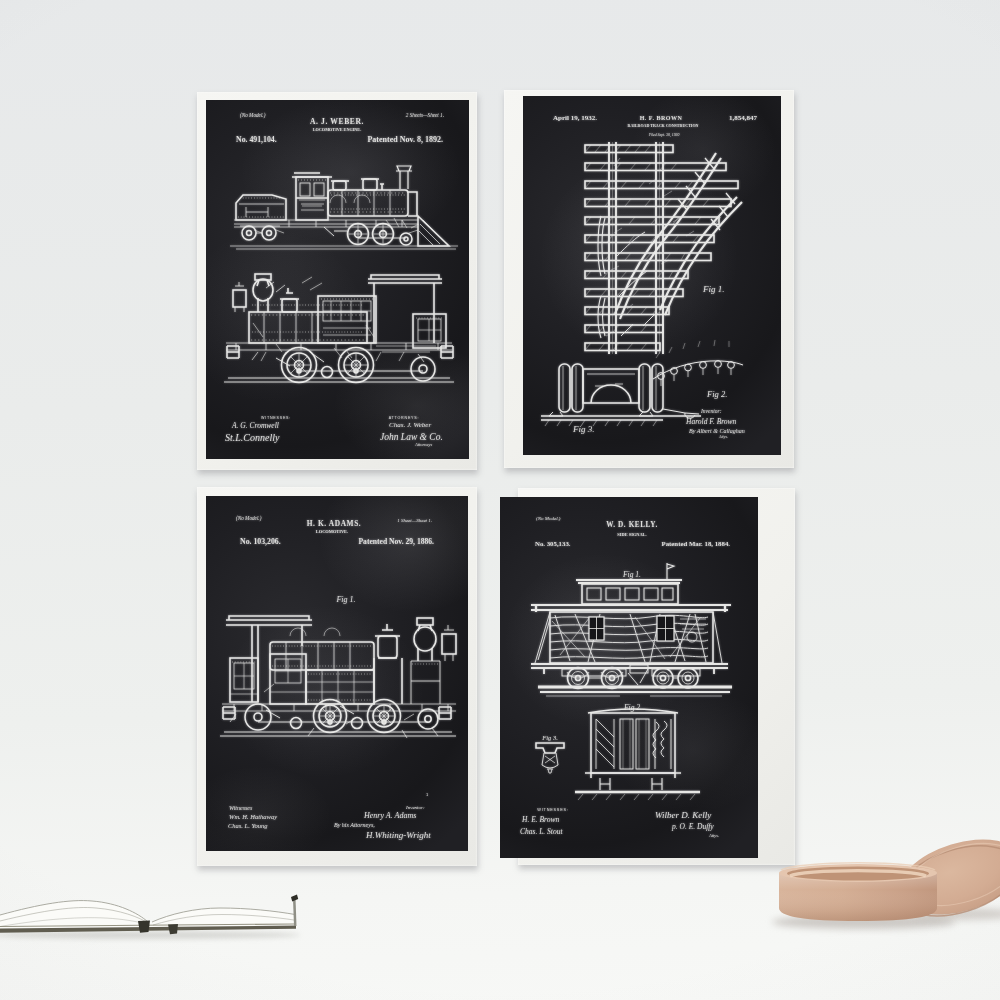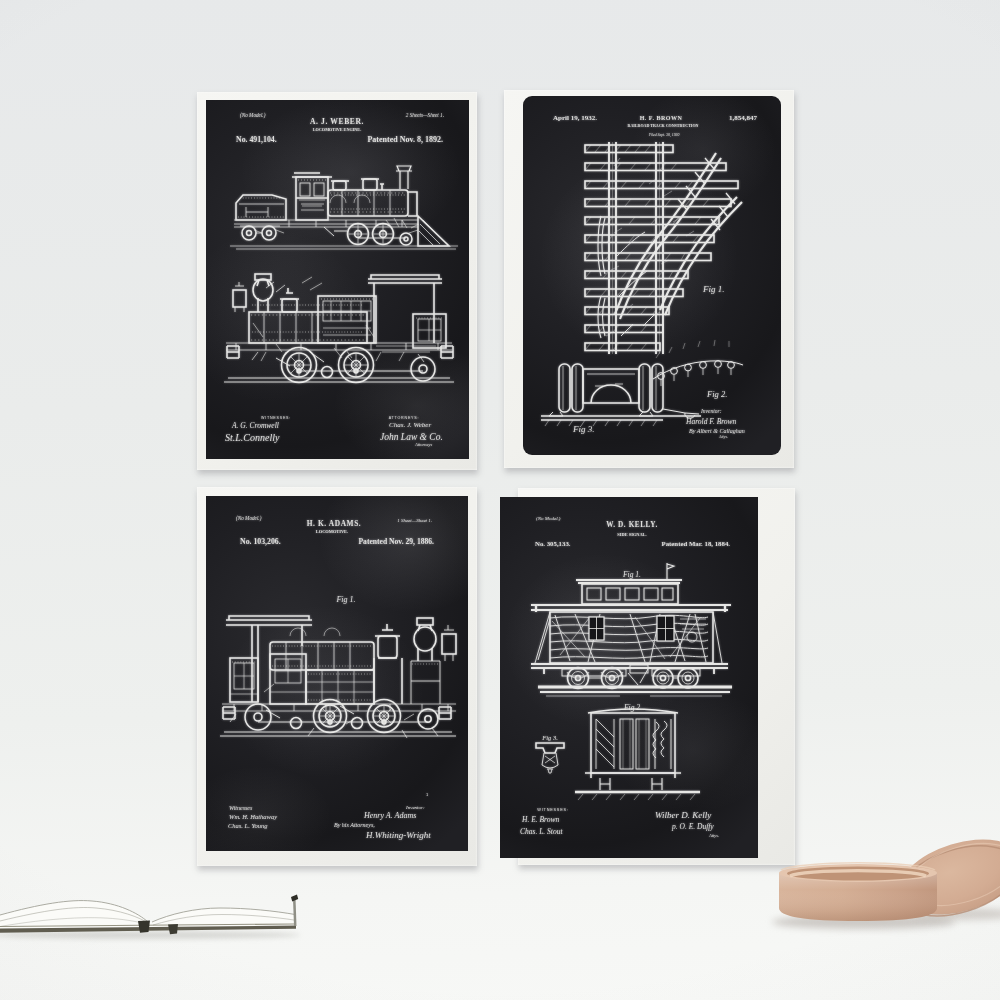--- a/index.html
+++ b/index.html
@@ -188,21 +188,21 @@
           <text class="scr" x="183" y="327" font-size="7">Chas. J. Weber</text>
           <text class="scr" x="174" y="340" font-size="9.5">John Law &amp; Co.</text>
           <text class="scr" x="209" y="346" font-size="4.5">Attorneys</text>
         </g>
       </g>
     </svg>
   </div>
 
   <div class="frame" style="left:504px;top:90px;width:290px;height:378px;"></div>
 
-  <div class="black" style="left:523px;top:96px;width:258px;height:359px;border-radius:9px;">
+  <div class="black" style="left:523px;top:96px;width:258px;height:359px;">
     <div class="smudge" style="background:
       radial-gradient(ellipse 55% 40% at 45% 45%, rgba(210,210,215,0.10), rgba(0,0,0,0) 70%),
       radial-gradient(ellipse 40% 25% at 70% 15%, rgba(200,200,205,0.08), rgba(0,0,0,0) 70%);"></div>
     <svg width="258" height="359" viewBox="0 0 258 359" id="p2">
       <g stroke="#f0f0ee" stroke-width="1.55" fill="none" opacity="0.95">
 
         <g stroke="none" fill="#dededb">
           <text class="hdr" x="30" y="24" font-size="7">April 19, 1932.</text>
           <text class="hdr" x="138" y="24" font-size="6" text-anchor="middle" letter-spacing="0.5">H. F. BROWN</text>
           <text class="hdr" x="140" y="31" font-size="4" text-anchor="middle">RAILROAD TRACK CONSTRUCTION</text>

